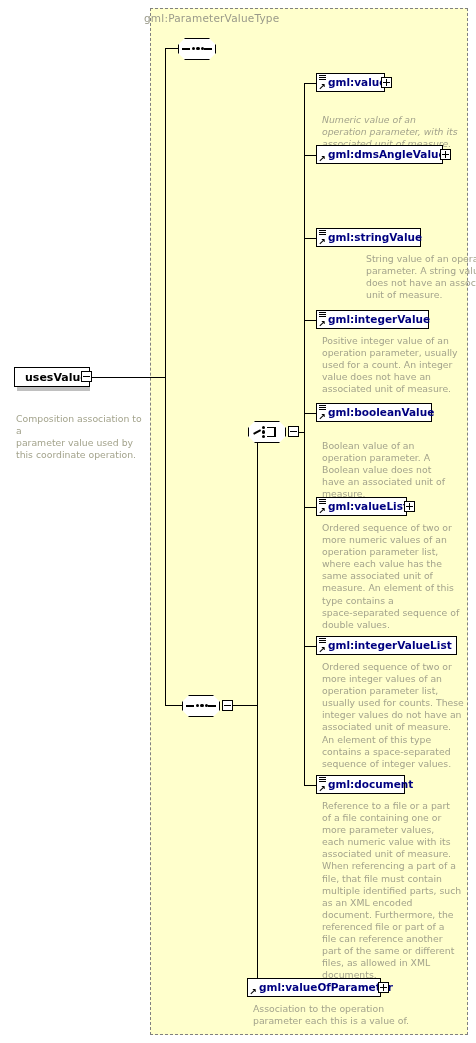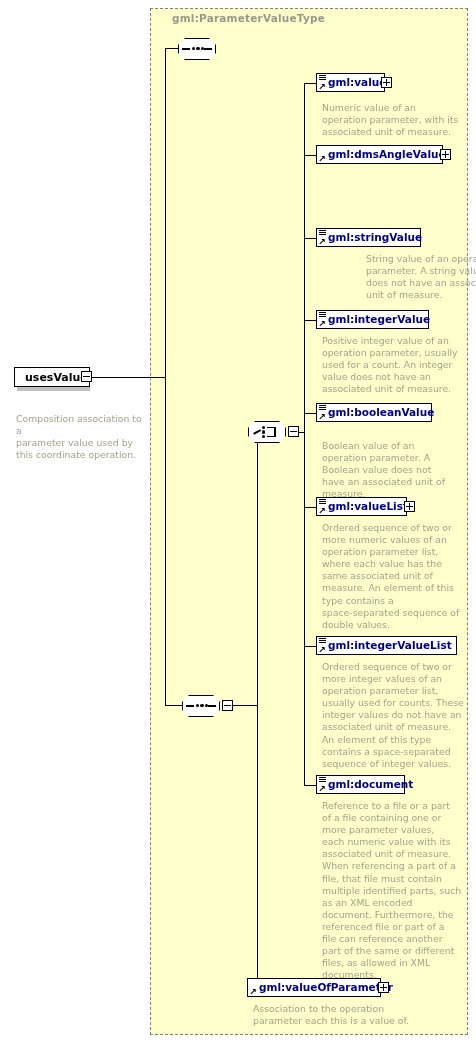--- a/index.html
+++ b/index.html
@@ -11,22 +11,22 @@
 
   
   .type-box{
     position:absolute;
     left:150px;top:8px;width:318px;height:1027px;
     background:#ffffcc;
     border:1px dashed #808080;
     box-sizing:border-box;
   }
   .type-title{
-    position:absolute;left:172px;top:12px;
-    font-size:10.5px;font-weight:bold;color:#9a9a8a;
+    position:absolute;left:144px;top:12px;
+    font-size:10.5px;font-weight:normal;color:#9a9a8a;
     letter-spacing:.2px;white-space:nowrap;
   }
 
   
   .ln{position:absolute;background:#000000;}
   .lnh{height:1px;}
   .lnv{width:1px;}
 
   
   .node{
@@ -221,21 +221,21 @@
   <div class="node shadowed" style="left:316px;top:73px;width:69px;">
     <span class="attrmark">
         <i></i>
         <i></i>
         <i></i>
       </span>
     <span class="arrmark">↗</span>
     <span class="lbl">gml:value</span>
   </div>
   <div class="plus" style="left:381px;top:77px;"></div>
-  <div class="desc" style="left:322px;top:102px;width:150px;">Numeric value of an
+  <div class="desc" style="left:322px;top:114px;width:150px;font-style:italic;">Numeric value of an
 operation parameter, with its
 associated unit of measure.</div>
 
   <div class="node shadowed" style="left:316px;top:145px;width:127px;">
     <span class="arrmark">↗</span>
     <span class="lbl">gml:dmsAngleValue</span>
   </div>
   <div class="plus" style="left:440px;top:149px;"></div>
 
   <div class="node shadowed" style="left:316px;top:228px;width:105px;">

